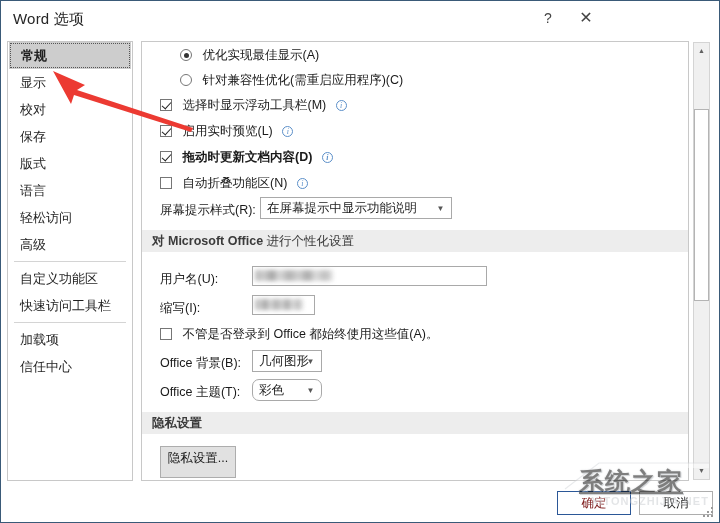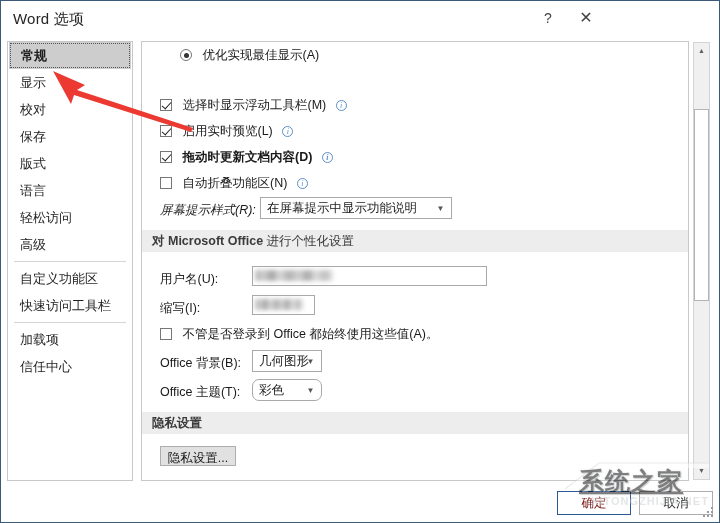--- a/index.html
+++ b/index.html
@@ -413,20 +413,24 @@
     <div class="nav-item">信任中心</div>
   </div>
 
   <div id="content">
 
     <div class="row" style="left:38px; top:5px;">
       <span class="radio on"></span>
       <span>优化实现最佳显示(A)</span>
     </div>
 
+    <div class="row" style="left:38px; top:30px;">
+      <span class="radio"></span>
+      <span>针对兼容性优化(需重启应用程序)(C)</span>
+    </div>
 
     <div class="row" style="left:18px; top:55px;">
       <span class="cbox on"></span>
       <span>选择时显示浮动工具栏(M)</span>
       <span class="infoicon">i</span>
     </div>
 
     <div class="row" style="left:18px; top:81px;">
       <span class="cbox on"></span>
       <span>启用实时预览(L)</span>
@@ -438,21 +442,21 @@
       <span>拖动时更新文档内容(D)</span>
       <span class="infoicon">i</span>
     </div>
 
     <div class="row" style="left:18px; top:133px;">
       <span class="cbox"></span>
       <span>自动折叠功能区(N)</span>
       <span class="infoicon">i</span>
     </div>
 
-    <div class="flabel" style="left:18px; top:160px;font-style:italic;">屏幕提示样式(R):</div>
+    <div class="flabel" style="left:18px; top:160px;">屏幕提示样式(R):</div>
     <div class="combo" style="left:118px; top:155px; width:192px; height:22px;">
       <span>在屏幕提示中显示功能说明</span>
       <span class="caret">▼</span>
     </div>
 
     <div class="section-head" style="top:188px;">
       <span>对 </span><span>Microsoft Office</span><span class="norm"> 进行个性化设置</span>
     </div>
 
     <div class="flabel" style="left:18px; top:229px;">用户名(U):</div>
@@ -477,21 +481,21 @@
     </div>
 
     <div class="flabel" style="left:18px; top:342px;">Office 主题(T):</div>
     <div class="combo" style="left:110px; top:337px; width:70px; height:22px;border-radius:7px;">
       <span>彩色</span>
       <span class="caret">▼</span>
     </div>
 
     <div class="section-head" style="top:370px;">隐私设置</div>
 
-    <div class="pbtn" style="left:18px; top:404px; width:76px; height:20px; line-height:22px;">隐私设置...</div>
+    <div class="pbtn" style="left:18px; top:404px; width:76px; height:32px; line-height:22px;">隐私设置...</div>
   </div>
 
   <div id="vscroll">
     <div class="sb-arrow" id="sb-up">▲</div>
     <div id="sb-thumb"></div>
     <div class="sb-arrow" id="sb-down">▼</div>
   </div>
 
   <div id="btn-ok">确定</div>
   <div id="btn-cancel">取消</div>

